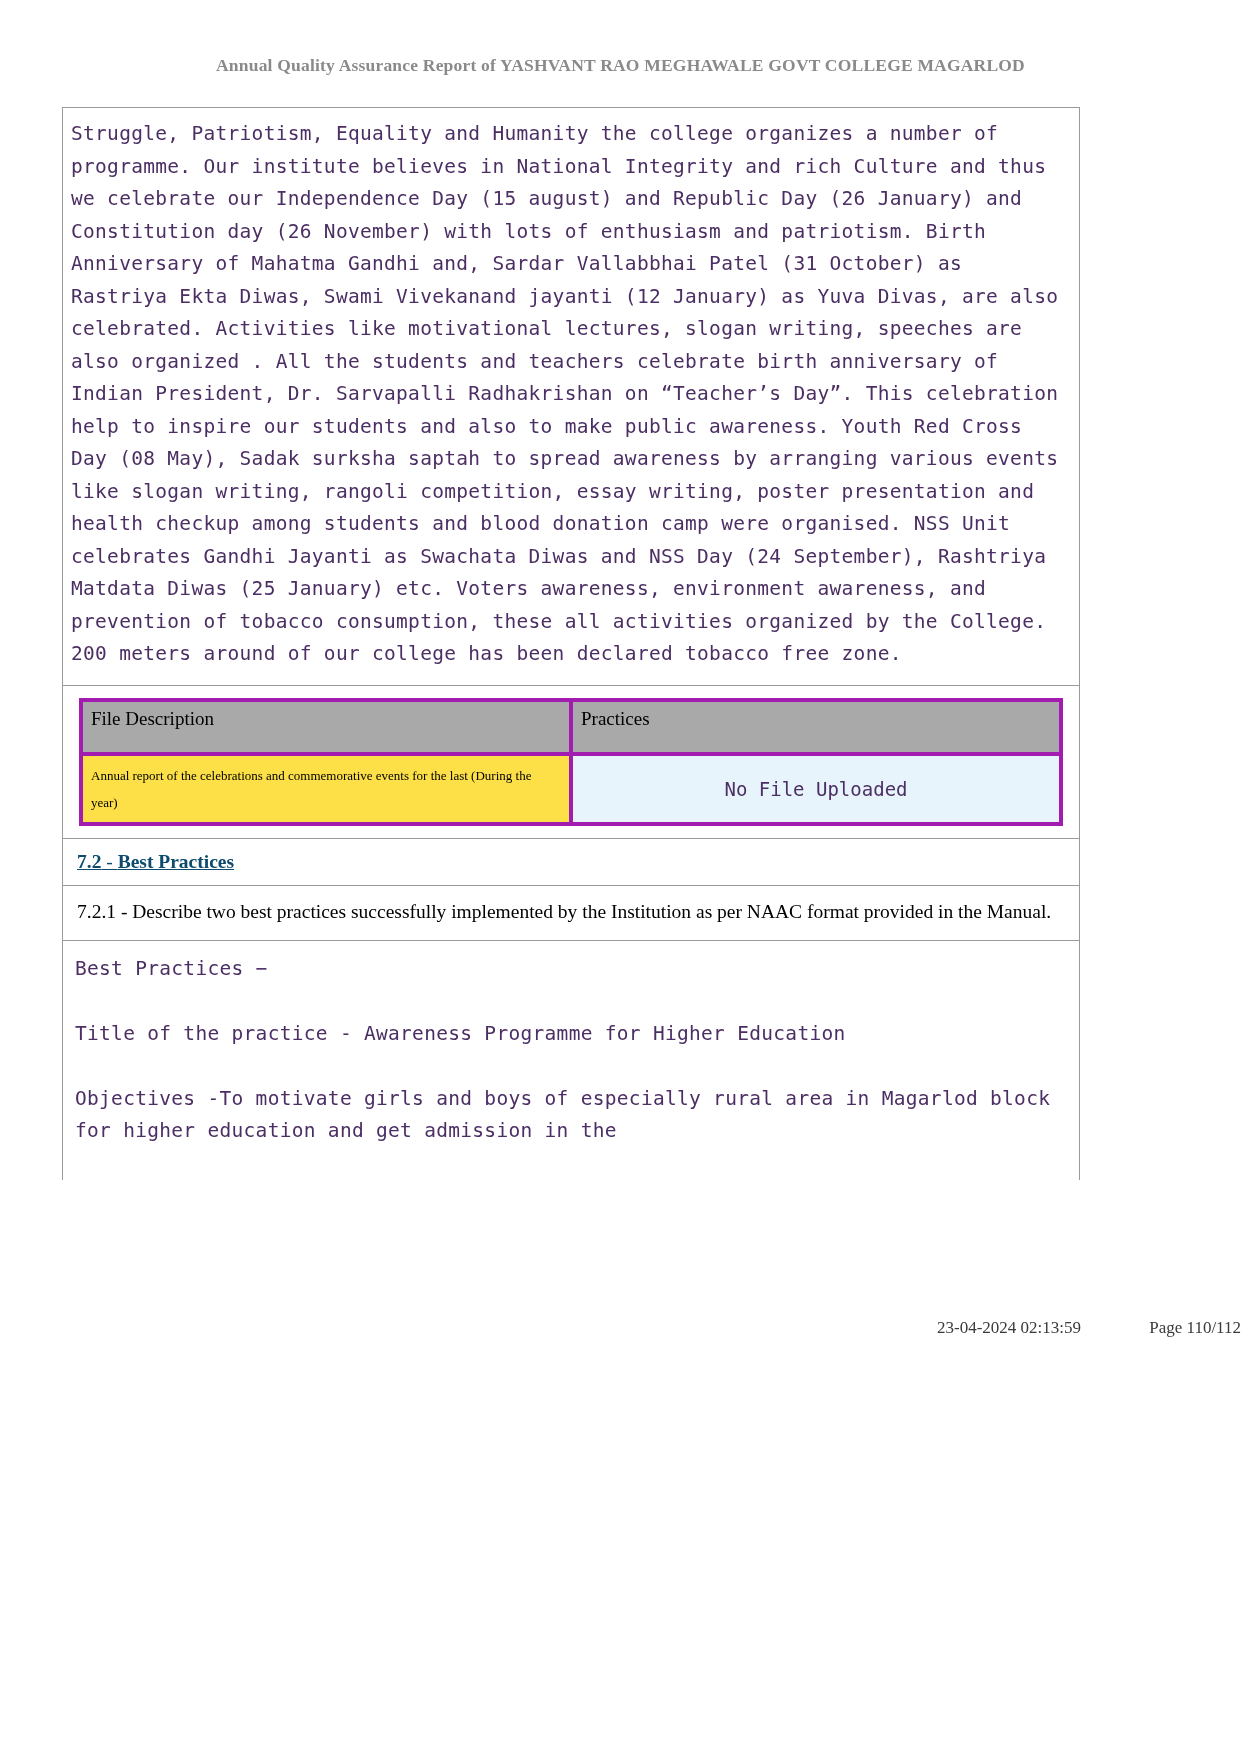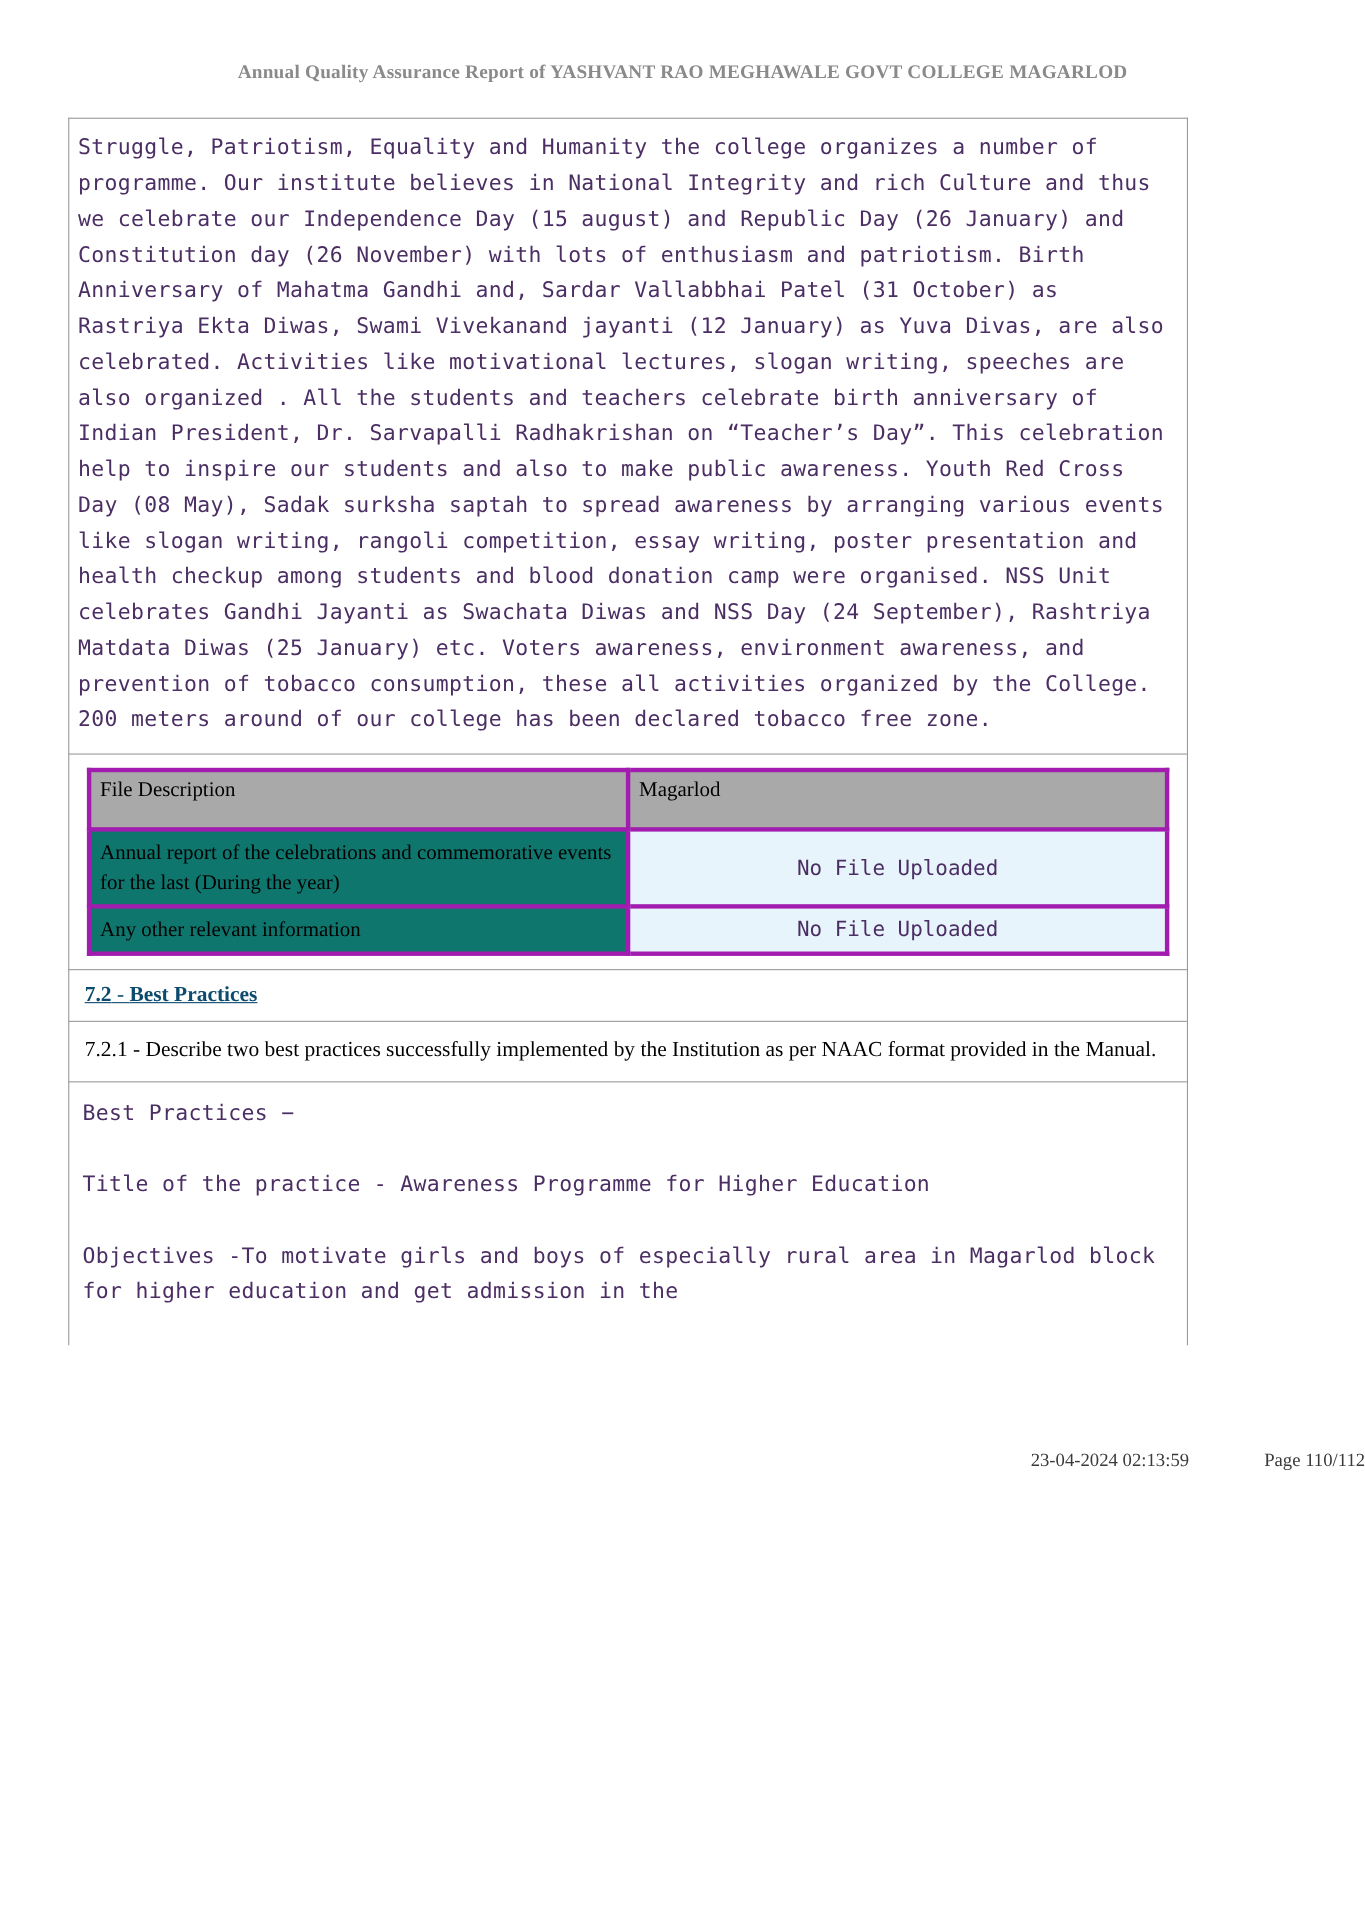--- a/index.html
+++ b/index.html
@@ -70,22 +70,22 @@
   }
   table.files th {
     background: #a9a9a9;
     font-weight: normal;
     font-size: 19px;
     text-align: left;
     color: #000;
     height: 38px;
   }
   table.files td.desc {
-    background: #0f766e;
-    font-size: 19px;
+    background: #fde047;
+    font-size: 13px;
     line-height: 27px;
     color: #000;
     width: 330px;
   }
   table.files td.doc {
     background: #e8f4fb;
     text-align: center;
     font-family: "DejaVu Sans Mono", monospace;
     color: #4b2e63;
     font-size: 19px;
@@ -151,30 +151,26 @@
 
     <div class="para-block">
       <div class="mono">Struggle, Patriotism, Equality and Humanity the college organizes a number of programme. Our institute believes in National Integrity and rich Culture and thus we celebrate our Independence Day (15 august) and Republic Day (26 January) and Constitution day (26 November) with lots of enthusiasm and patriotism. Birth Anniversary of Mahatma Gandhi and, Sardar Vallabbhai Patel (31 October) as Rastriya Ekta Diwas, Swami Vivekanand jayanti (12 January) as Yuva Divas, are also celebrated. Activities like motivational lectures, slogan writing, speeches are also organized . All the students and teachers celebrate birth anniversary of Indian President, Dr. Sarvapalli Radhakrishan on “Teacher’s Day”. This celebration help to inspire our students and also to make public awareness. Youth Red Cross Day (08 May), Sadak surksha saptah to spread awareness by arranging various events like slogan writing, rangoli competition, essay writing, poster presentation and health checkup among students and blood donation camp were organised. NSS Unit celebrates Gandhi Jayanti as Swachata Diwas and NSS Day (24 September), Rashtriya Matdata Diwas (25 January) etc. Voters awareness, environment awareness, and prevention of tobacco consumption, these all activities organized by the College. 200 meters around of our college has been declared tobacco free zone.</div>
     </div>
 
     <div class="table-wrap">
       <table class="files">
         <thead>
           <tr>
             <th>File Description</th>
-            <th>Magarlod</th>
+            <th>Practices</th>
           </tr>
         </thead>
         <tbody>
           <tr>
             <td class="desc">Annual report of the celebrations and commemorative events for the last (During the year)</td>
-            <td class="doc">No File Uploaded</td>
-          </tr>
-          <tr>
-            <td class="desc">Any other relevant information</td>
             <td class="doc">No File Uploaded</td>
           </tr>
         </tbody>
       </table>
     </div>
 
     <div class="section-title">
       <b>7.2</b><span> - </span><b>Best Practices</b>
     </div>
 

